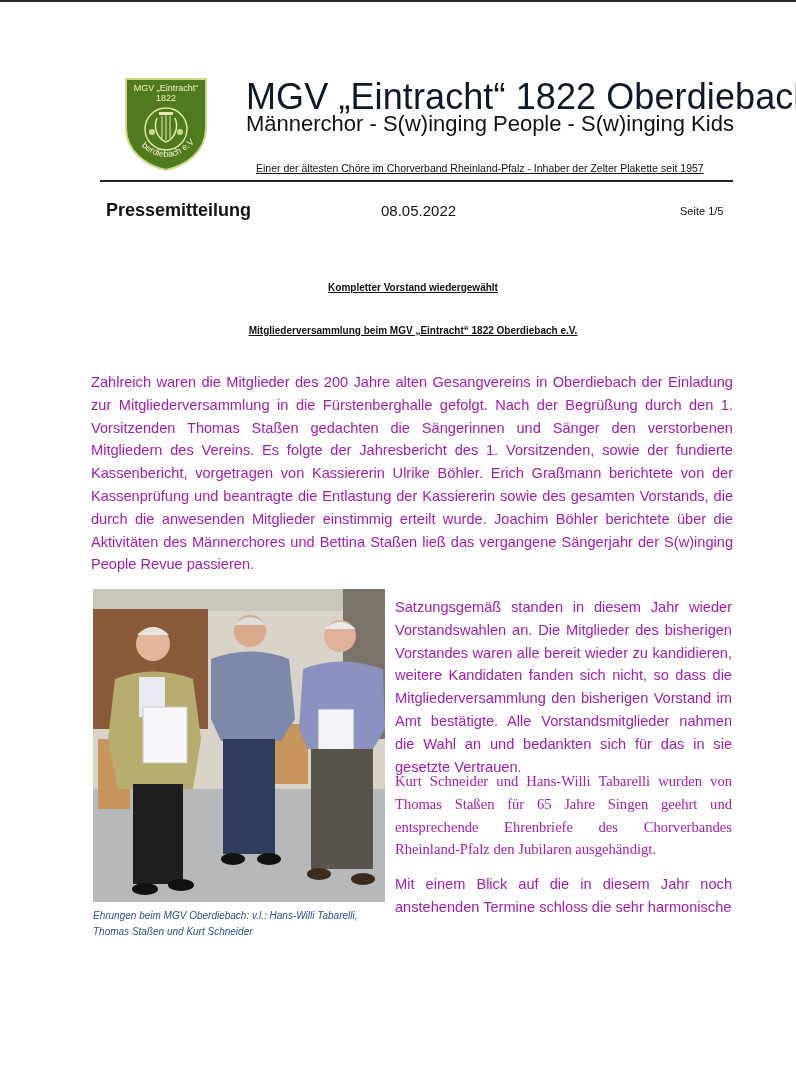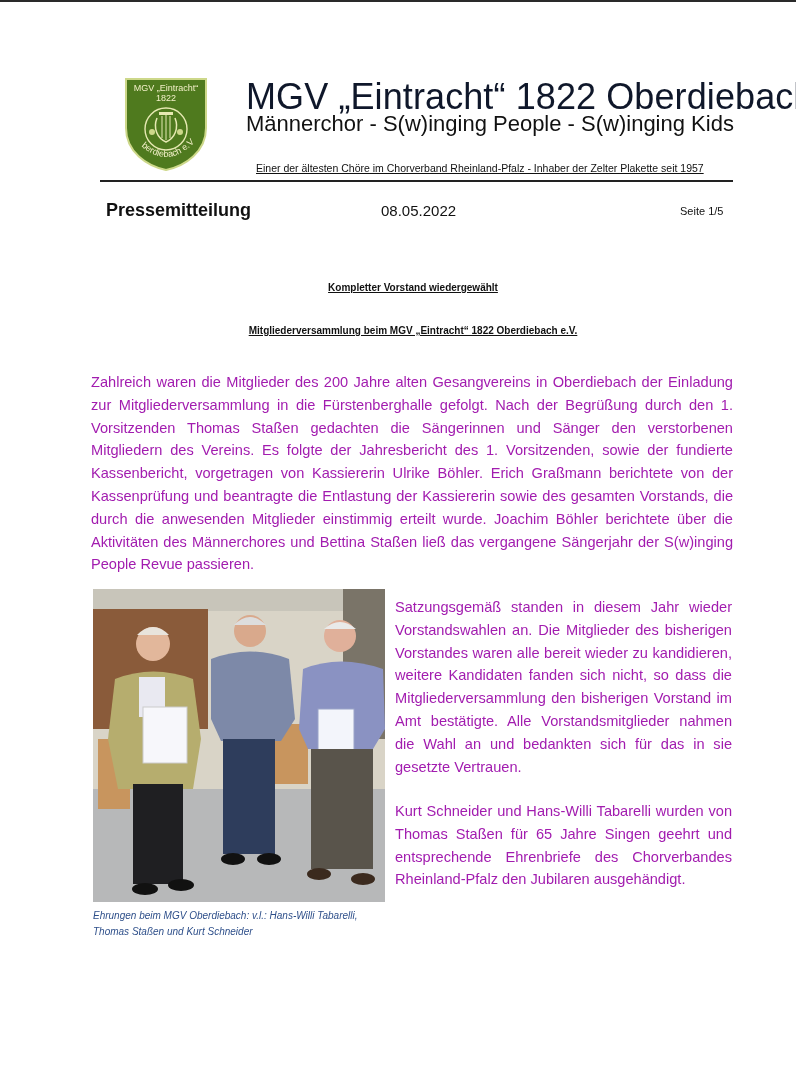--- a/index.html
+++ b/index.html
@@ -12,21 +12,21 @@
   .header-rule { position: absolute; left: 100px; top: 180px; width: 633px; height: 1.5px; background: #222; }
   .press-label { position: absolute; left: 106px; top: 200px; font-size: 18px; font-weight: bold; }
   .press-date { position: absolute; left: 381px; top: 202px; font-size: 15px; }
   .press-page { position: absolute; left: 680px; top: 205px; font-size: 11px; }
   .headline { position: absolute; left: 88px; width: 650px; text-align: center; font-size: 10px; font-weight: bold; text-decoration: underline; white-space: nowrap; }
   .h1 { top: 282px; }
   .h2 { top: 293px; margin-top: 32px; }
   .para { position: absolute; font-size: 14.6px; line-height: 22.8px; text-align: justify; color: #a21caf; }
   .p1 { left: 91px; top: 371px; width: 642px; }
   .p2 { left: 395px; top: 596px; width: 337px; }
-  .p3 { left: 395px; top: 800px; width: 337px; }
+  .p3 { left: 395px; top: 770px; width: 337px; font-family: Liberation Serif, serif; }
   .p4 { left: 395px; top: 873px; width: 337px; text-align-last: left; }
   .p4 .last-line { display: block; margin-left: -3px; }
   .photo { position: absolute; left: 93px; top: 589px; width: 292px; height: 313px; overflow: hidden; background: #cfc9bd; }
   .caption { position: absolute; left: 93px; top: 908px; width: 300px; font-size: 10px; line-height: 16px; font-style: italic; color: #2e4f8a; }
 </style>
 </head>
 <body>
 
 <div class="top-rule"></div>
 
@@ -96,15 +96,16 @@
     <rect x="225" y="120" width="36" height="50" fill="#f3f5fb" stroke="#9aa3c8"></rect>
     <rect x="218" y="160" width="62" height="120" fill="#59544b"></rect>
     <ellipse cx="226" cy="285" rx="12" ry="6" fill="#3b2a1e"></ellipse>
     <ellipse cx="270" cy="290" rx="12" ry="6" fill="#3b2a1e"></ellipse>
   </svg>
 </div>
 
 <div class="para p2">Satzungsgemäß standen in diesem Jahr wieder Vorstandswahlen an. Die Mitglieder des bisherigen Vorstandes waren alle bereit wieder zu kandidieren, weitere Kandidaten fanden sich nicht, so dass die Mitgliederversammlung den bisherigen Vorstand im Amt bestätigte. Alle Vorstandsmitglieder nahmen die Wahl an und bedankten sich für das in sie gesetzte Vertrauen.</div>
 <div class="para p3">Kurt Schneider und Hans-Willi Tabarelli wurden von Thomas Staßen für 65 Jahre Singen geehrt und entsprechende Ehrenbriefe des Chorverbandes Rheinland-Pfalz den Jubilaren ausgehändigt.</div>
 <div class="para p4">
+  <span>Mit einem Blick auf die in diesem Jahr noch anstehenden Termine schloss die sehr harmonische</span>
 </div>
 
 <div class="caption">Ehrungen beim MGV Oberdiebach: v.l.: Hans-Willi Tabarelli, Thomas Staßen und Kurt Schneider</div>
 
 </body></html>

